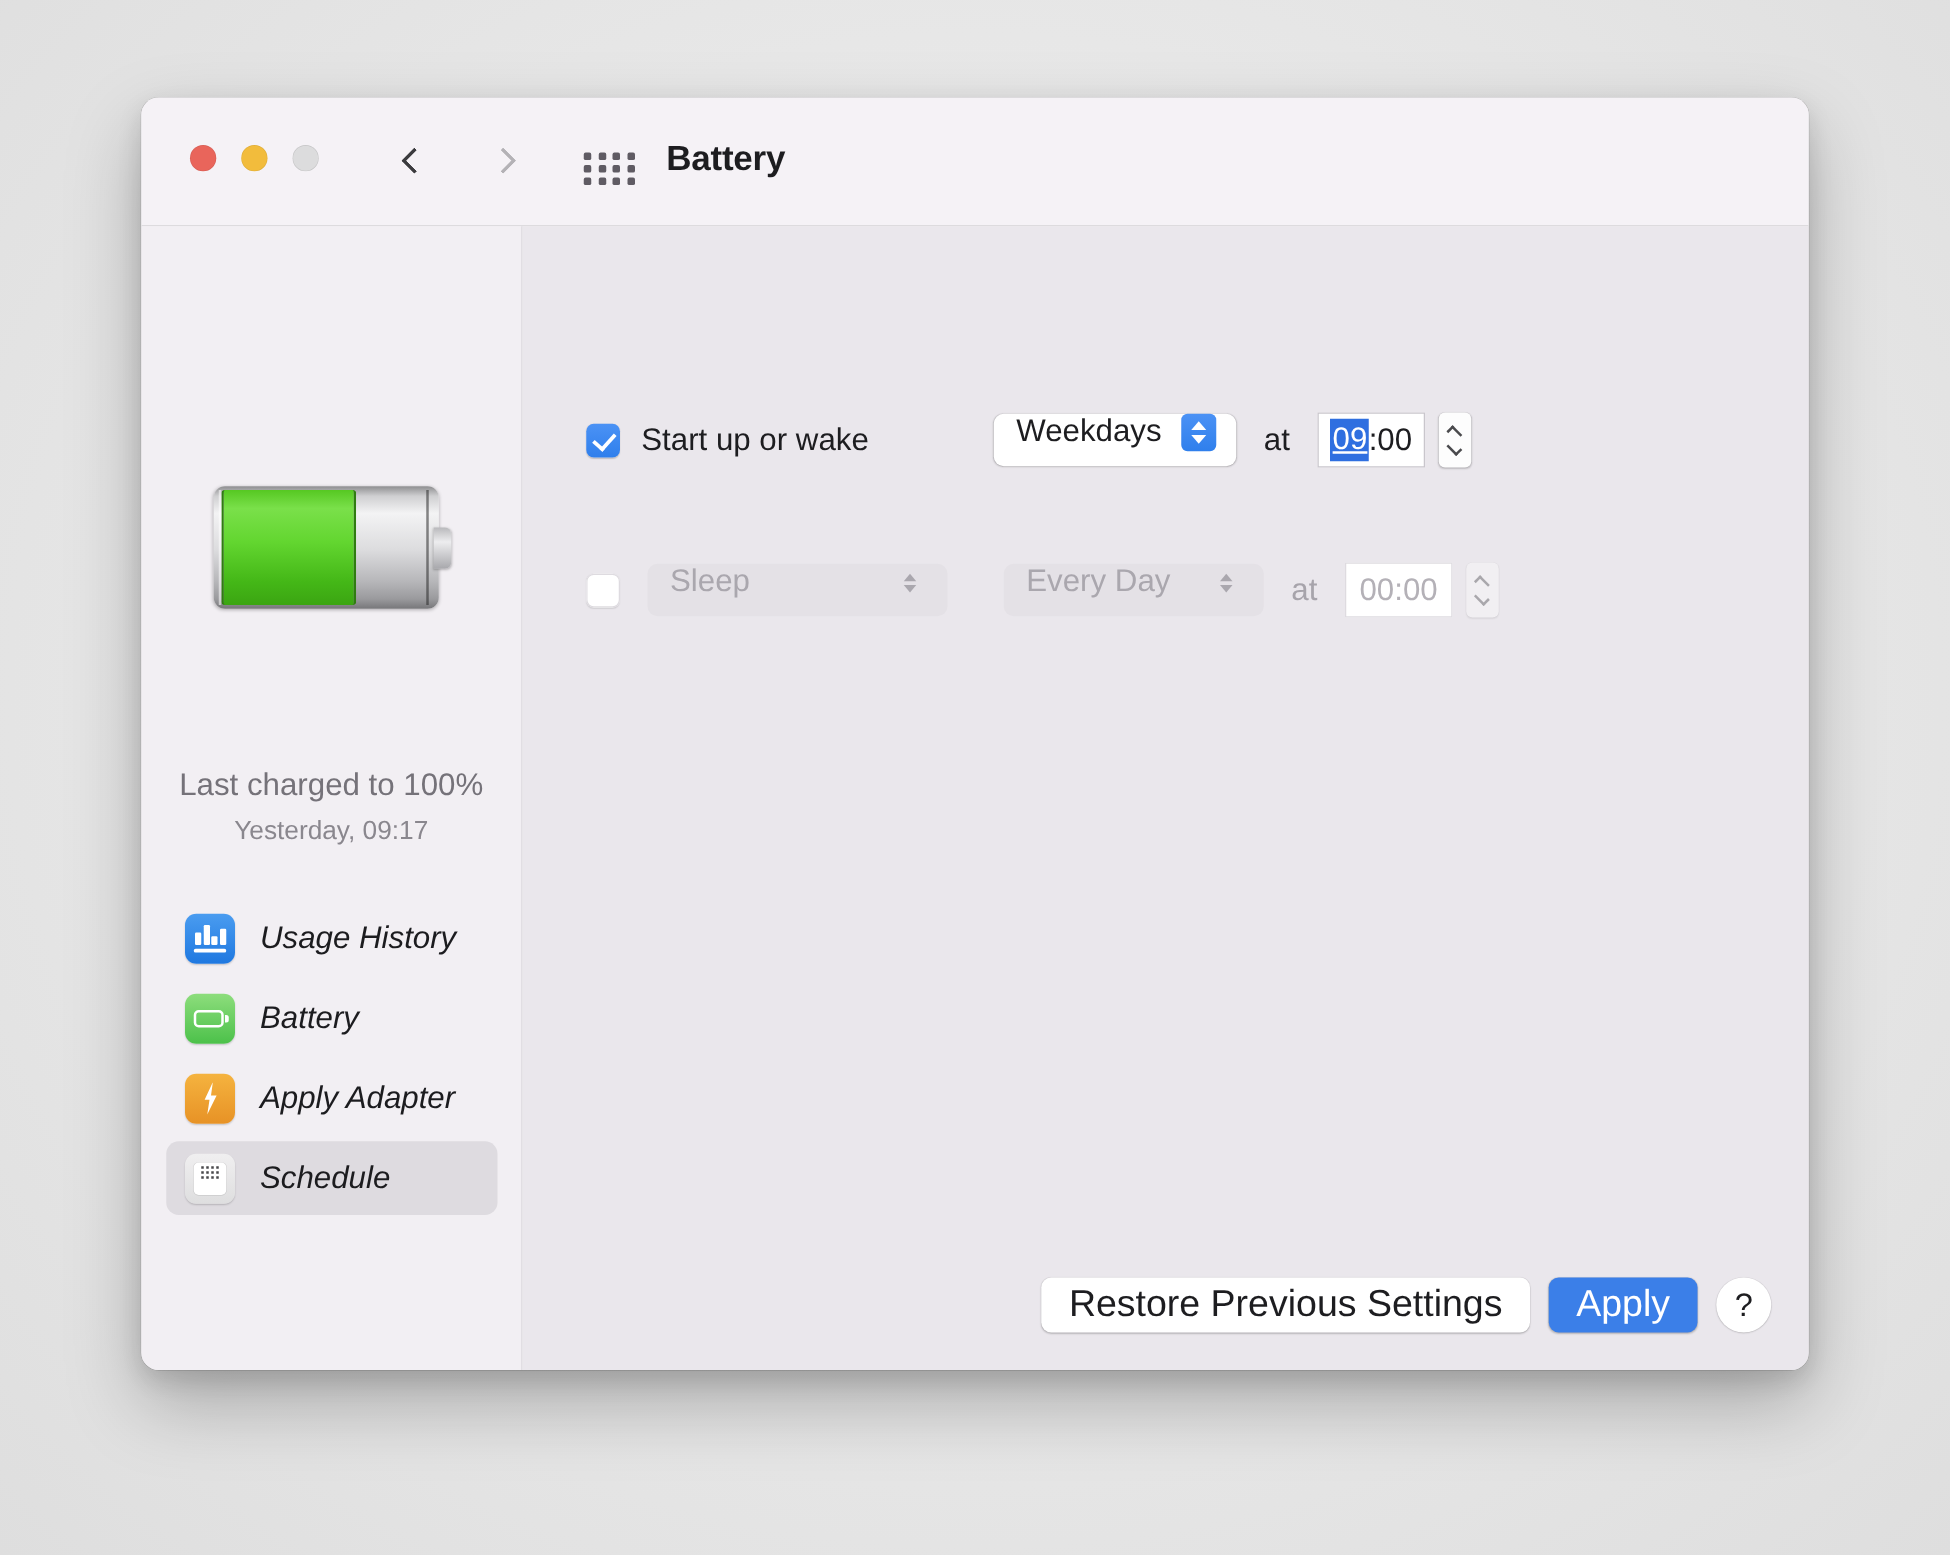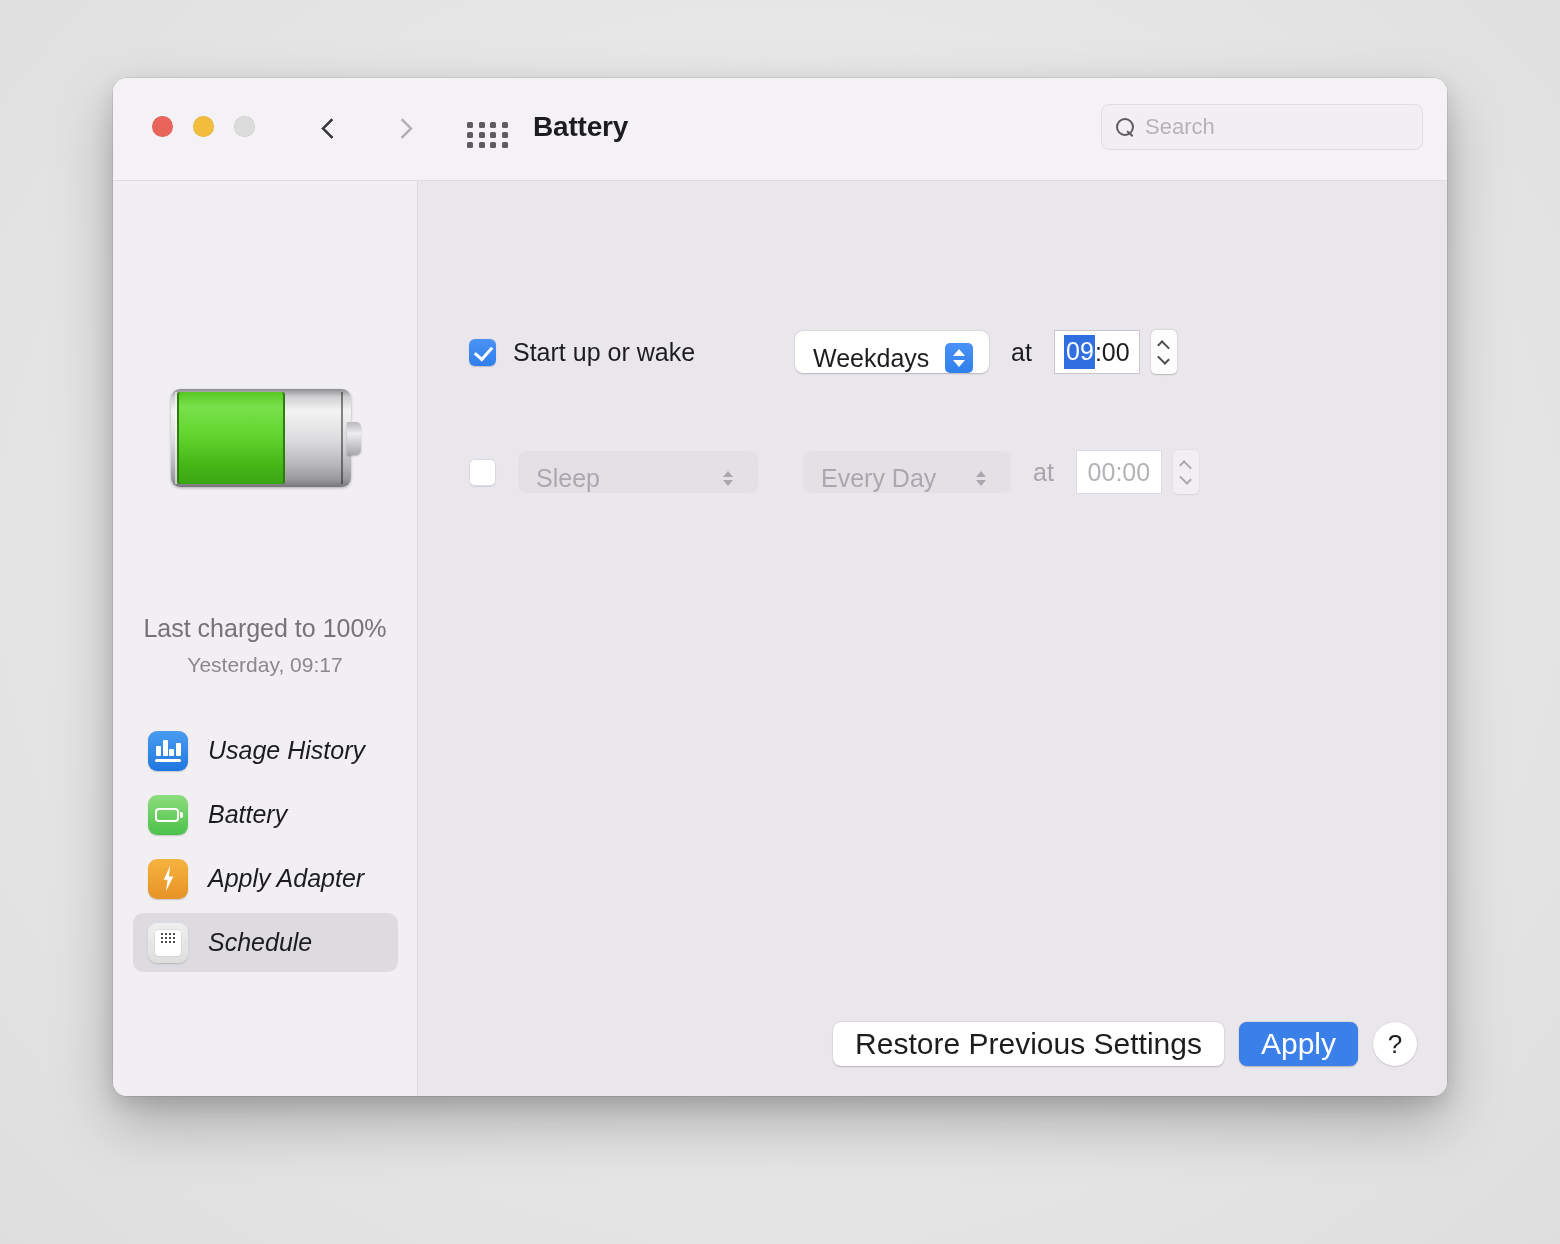--- a/index.html
+++ b/index.html
@@ -388,21 +388,21 @@
     color: #1d1d20;
     white-space: nowrap;
   }
 
   .popup {
     height: 42px;
     border-radius: 8px;
     background: #fff;
     box-shadow: 0 0.5px 1.5px rgba(0,0,0,0.20), 0 0 0 0.5px rgba(0,0,0,0.06);
     display: flex;
-    align-items: flex-end;
+    align-items: flex-start;
     padding-left: 18px;
     padding-right: 16px;
     position: relative;
   }
   .popup .ptext {
     font-size: 25px;
     color: #1d1d20;
     white-space: nowrap;
   }
   .popup-arrows {
@@ -449,20 +449,21 @@
     display: flex;
     align-items: center;
     justify-content: center;
     font-size: 25px;
     color: #1d1d20;
   }
   .timefield .hh {
     background: #2f6fe0;
     color: #fff;
     padding: 2px 1px 3px 2px;
+    text-decoration: underline;
   }
   .timefield.dim { color: #b4b1b7; border-color: #dedbe0; }
 
   .stepper {
     width: 26px;
     height: 44px;
     margin-left: 11px;
     border-radius: 5px;
     background: #fdfdfd;
     box-shadow: 0 0.5px 1.5px rgba(0,0,0,0.18), 0 0 0 0.5px rgba(0,0,0,0.07);
@@ -552,24 +553,20 @@
         <i></i>
         <i></i>
       <i></i>
         <i></i>
         <i></i>
         <i></i>
     </div>
 
     <div class="win-title">Battery</div>
 
-    <div class="searchbox">
-      <span class="search-glass"></span>
-      <input class="search-input" type="text" placeholder="Search" style="">
-    </div>
   </div>
 
   <div class="body-split">
 
     <div class="sidebar">
 
       <div class="battery-art">
         <div class="bat-body">
           <div class="bat-fill"></div>
           <div class="bat-inner-left"></div>

